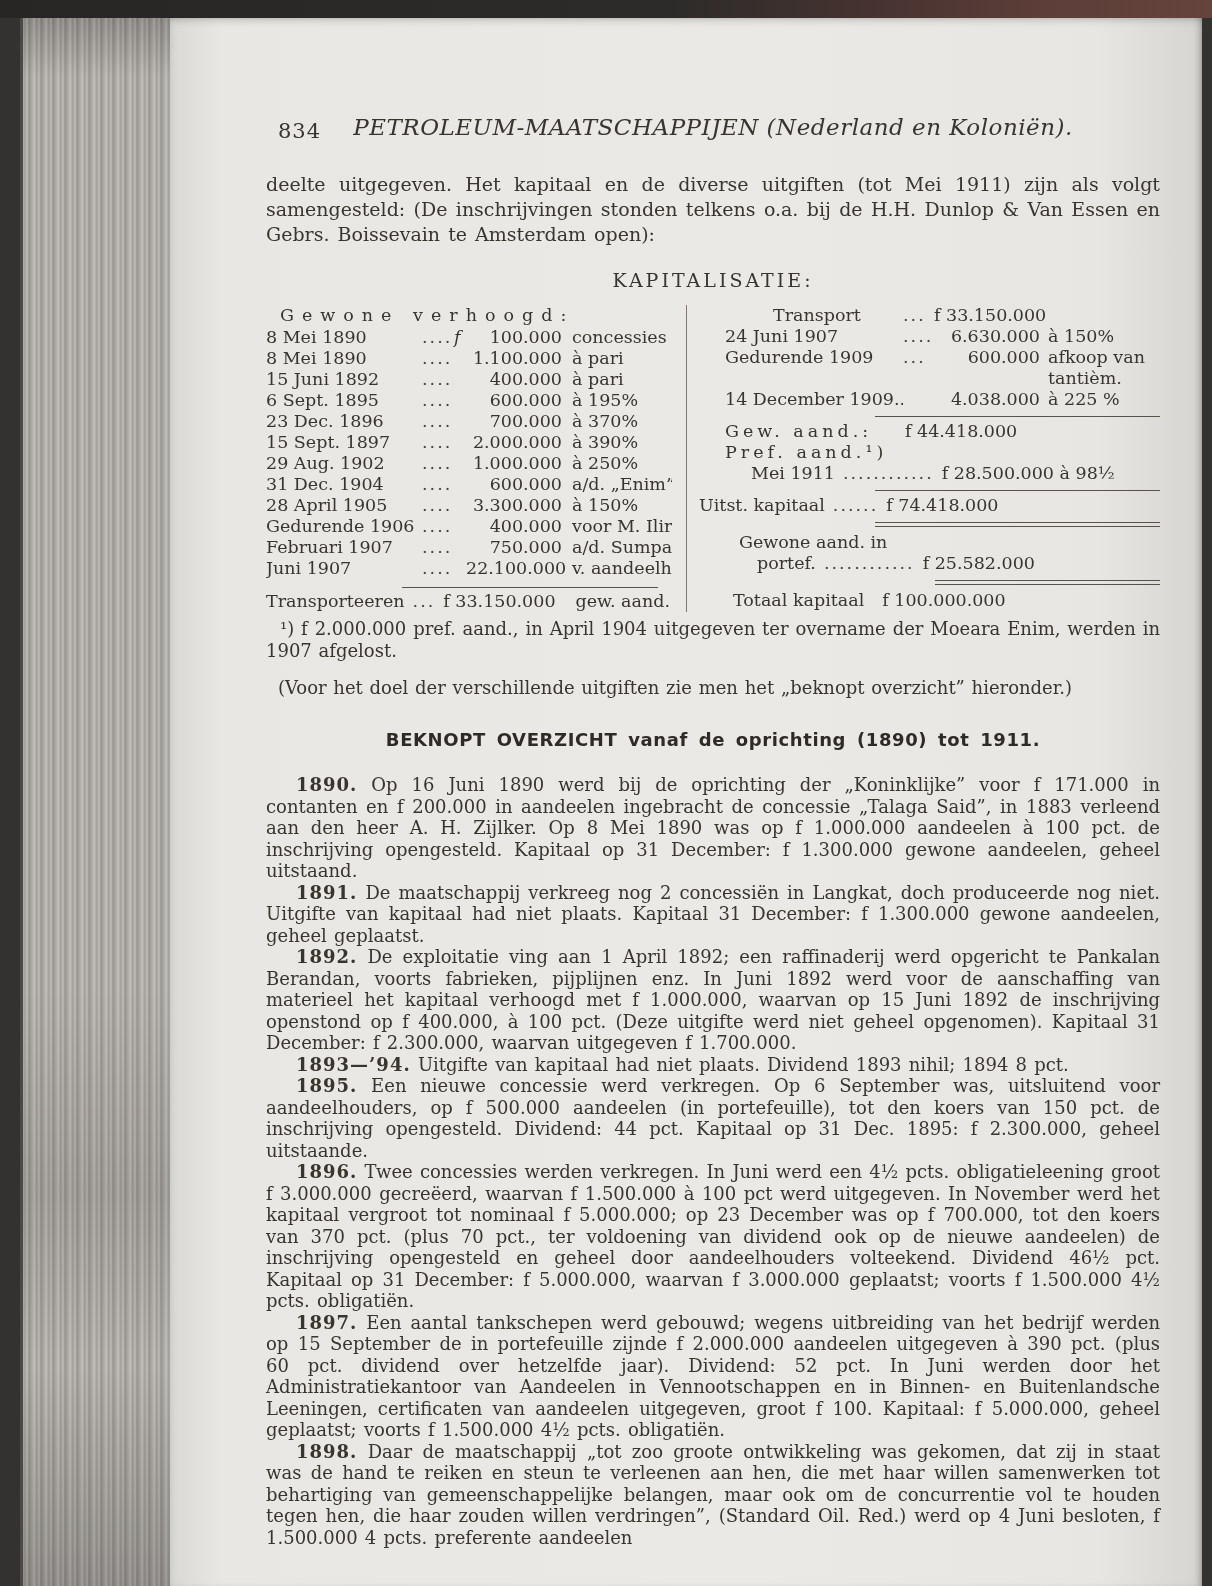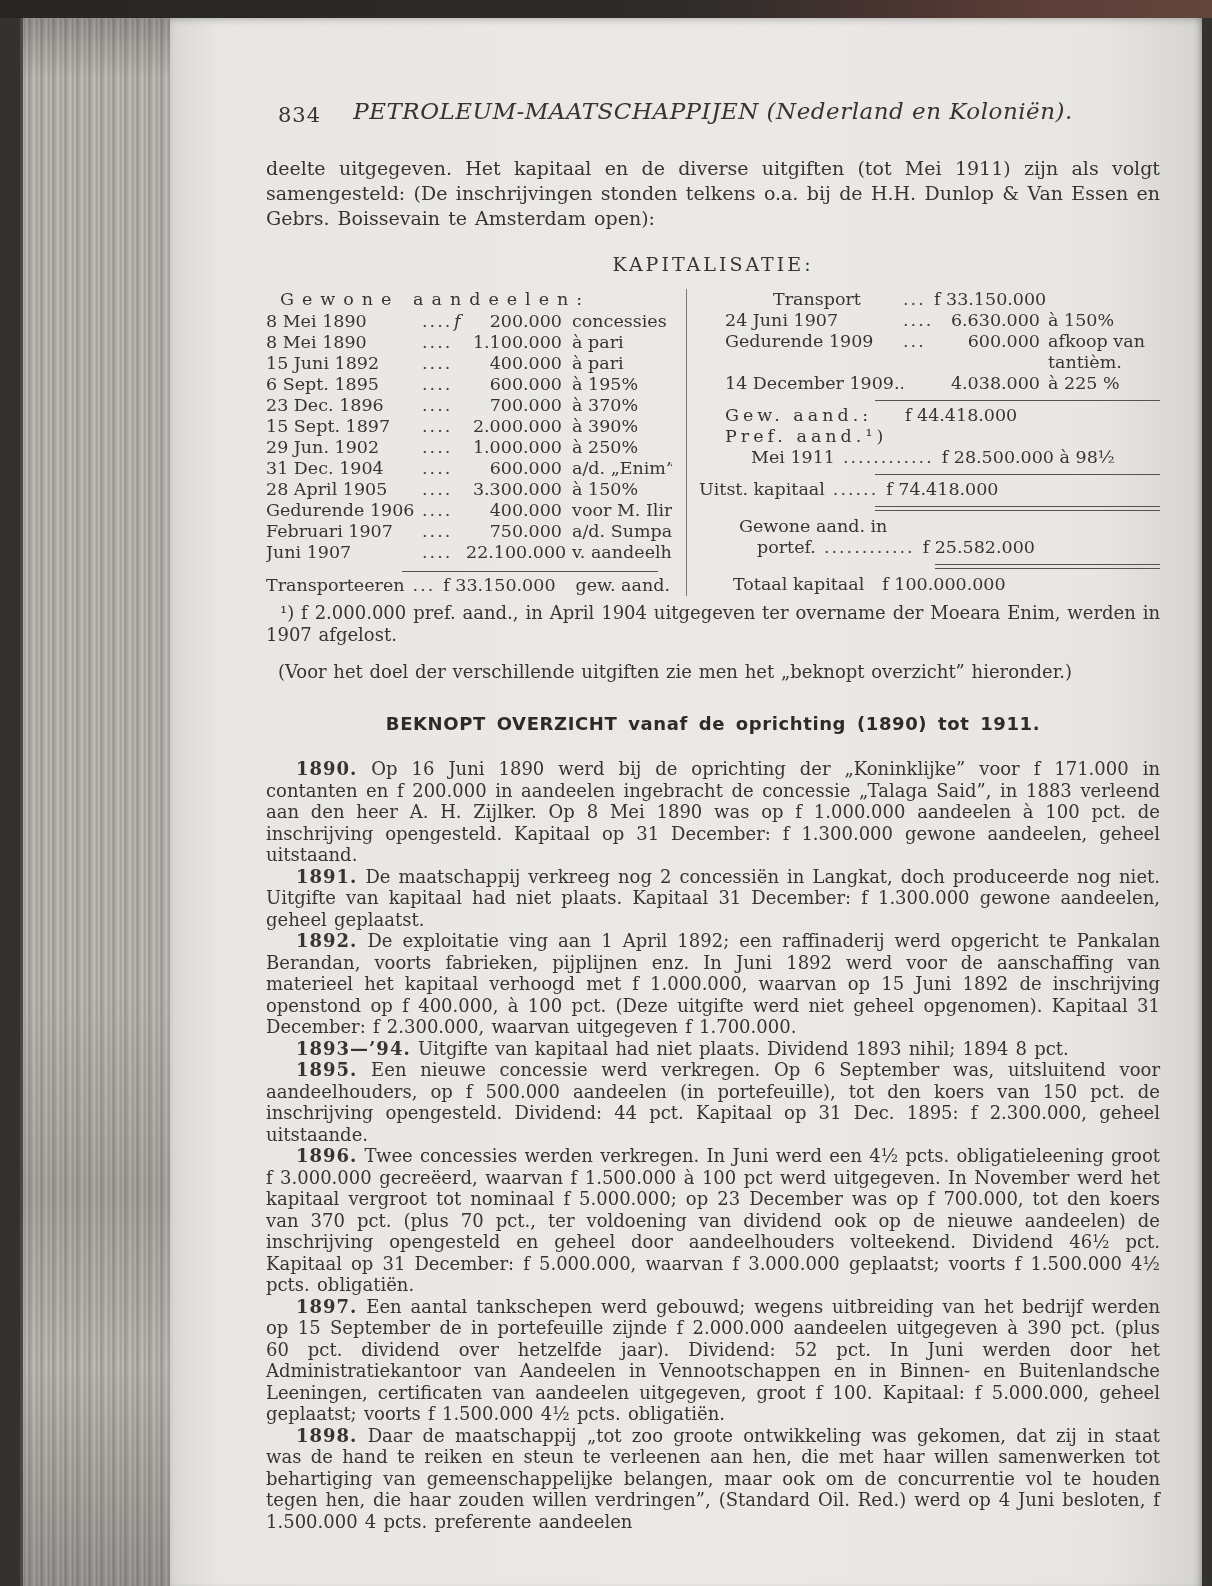--- a/index.html
+++ b/index.html
@@ -21,21 +21,21 @@
       repeating-linear-gradient(90deg,#b6b3ae 0px,#a19e99 2px,#c3c0bb 4px,#989590 6px,#b0ada8 9px,#c6c3be 12px);
     border-left:3px solid #4c4a47;
   }
   
   .page{
     position:absolute;left:170px;top:14px;width:1032px;height:1572px;z-index:3;
     background:linear-gradient(90deg,#d9d8d4 0%,#e8e7e3 5%,#eae9e5 55%,#e7e6e2 90%,#d5d4d0 100%);
     box-shadow:inset 0 8px 12px -7px rgba(0,0,0,.55), inset -6px 0 10px -6px rgba(0,0,0,.35);
     overflow:hidden;
   }
-  .content{position:absolute;left:96px;top:84px;width:894px;color:#38352f;}
+  .content{position:absolute;left:96px;top:100px;width:894px;color:#38352f;}
 
   
   .pagehead{position:relative;height:36px;margin-bottom:22px;}
   .pagenum{position:absolute;left:12px;top:5px;font-size:21px;letter-spacing:1px;}
   .booktitle{display:block;text-align:center;font-style:italic;font-size:23px;letter-spacing:.5px;}
 
   .intro{font-size:19px;line-height:25px;text-align:justify;margin:0 0 22px 0;word-spacing:2px;}
 
   .kap-heading{text-align:center;font-size:19px;letter-spacing:3px;margin:0 0 14px 0;}
 
@@ -105,27 +105,27 @@
       <span class="booktitle">PETROLEUM-MAATSCHAPPIJEN (Nederland en Koloniën).</span>
     </div>
 
     <p class="intro">deelte uitgegeven.  Het kapitaal en de diverse uitgiften (tot Mei 1911) zijn als volgt  samengesteld:  (De inschrijvingen stonden telkens o.a. bij de H.H. Dunlop &amp; Van Essen en Gebrs. Boissevain te Amsterdam open):</p>
 
     <div class="kap-heading">KAPITALISATIE:</div>
 
     <div class="kap-table">
 
       <div class="kleft">
-        <div class="kheader">Gewone aandeelen:</div>
+        <div class="kheader">Gewone verhoogd:</div>
 
         <div class="krow">
             <span class="kdate">8 Mei 1890</span>
             <span class="dots">............</span>
             <span class="kcur">f</span>
-            <span class="kamt">200.000</span>
+            <span class="kamt">100.000</span>
             <span class="knote">concessies</span>
           </div>
         <div class="krow">
             <span class="kdate">8 Mei 1890</span>
             <span class="dots">............</span>
             <span class="kcur"></span>
             <span class="kamt">1.100.000</span>
             <span class="knote">à pari</span>
           </div>
         <div class="krow">
@@ -150,21 +150,21 @@
             <span class="knote">à 370%</span>
           </div>
         <div class="krow">
             <span class="kdate">15 Sept. 1897</span>
             <span class="dots">............</span>
             <span class="kcur"></span>
             <span class="kamt">2.000.000</span>
             <span class="knote">à 390%</span>
           </div>
         <div class="krow">
-            <span class="kdate">29 Jun. 1902</span>
+            <span class="kdate">29 Aug. 1902</span>
             <span class="dots">............</span>
             <span class="kcur"></span>
             <span class="kamt">1.000.000</span>
             <span class="knote">à 250%</span>
           </div>
         <div class="krow">
             <span class="kdate">31 Dec. 1904</span>
             <span class="dots">............</span>
             <span class="kcur"></span>
             <span class="kamt">600.000</span>

